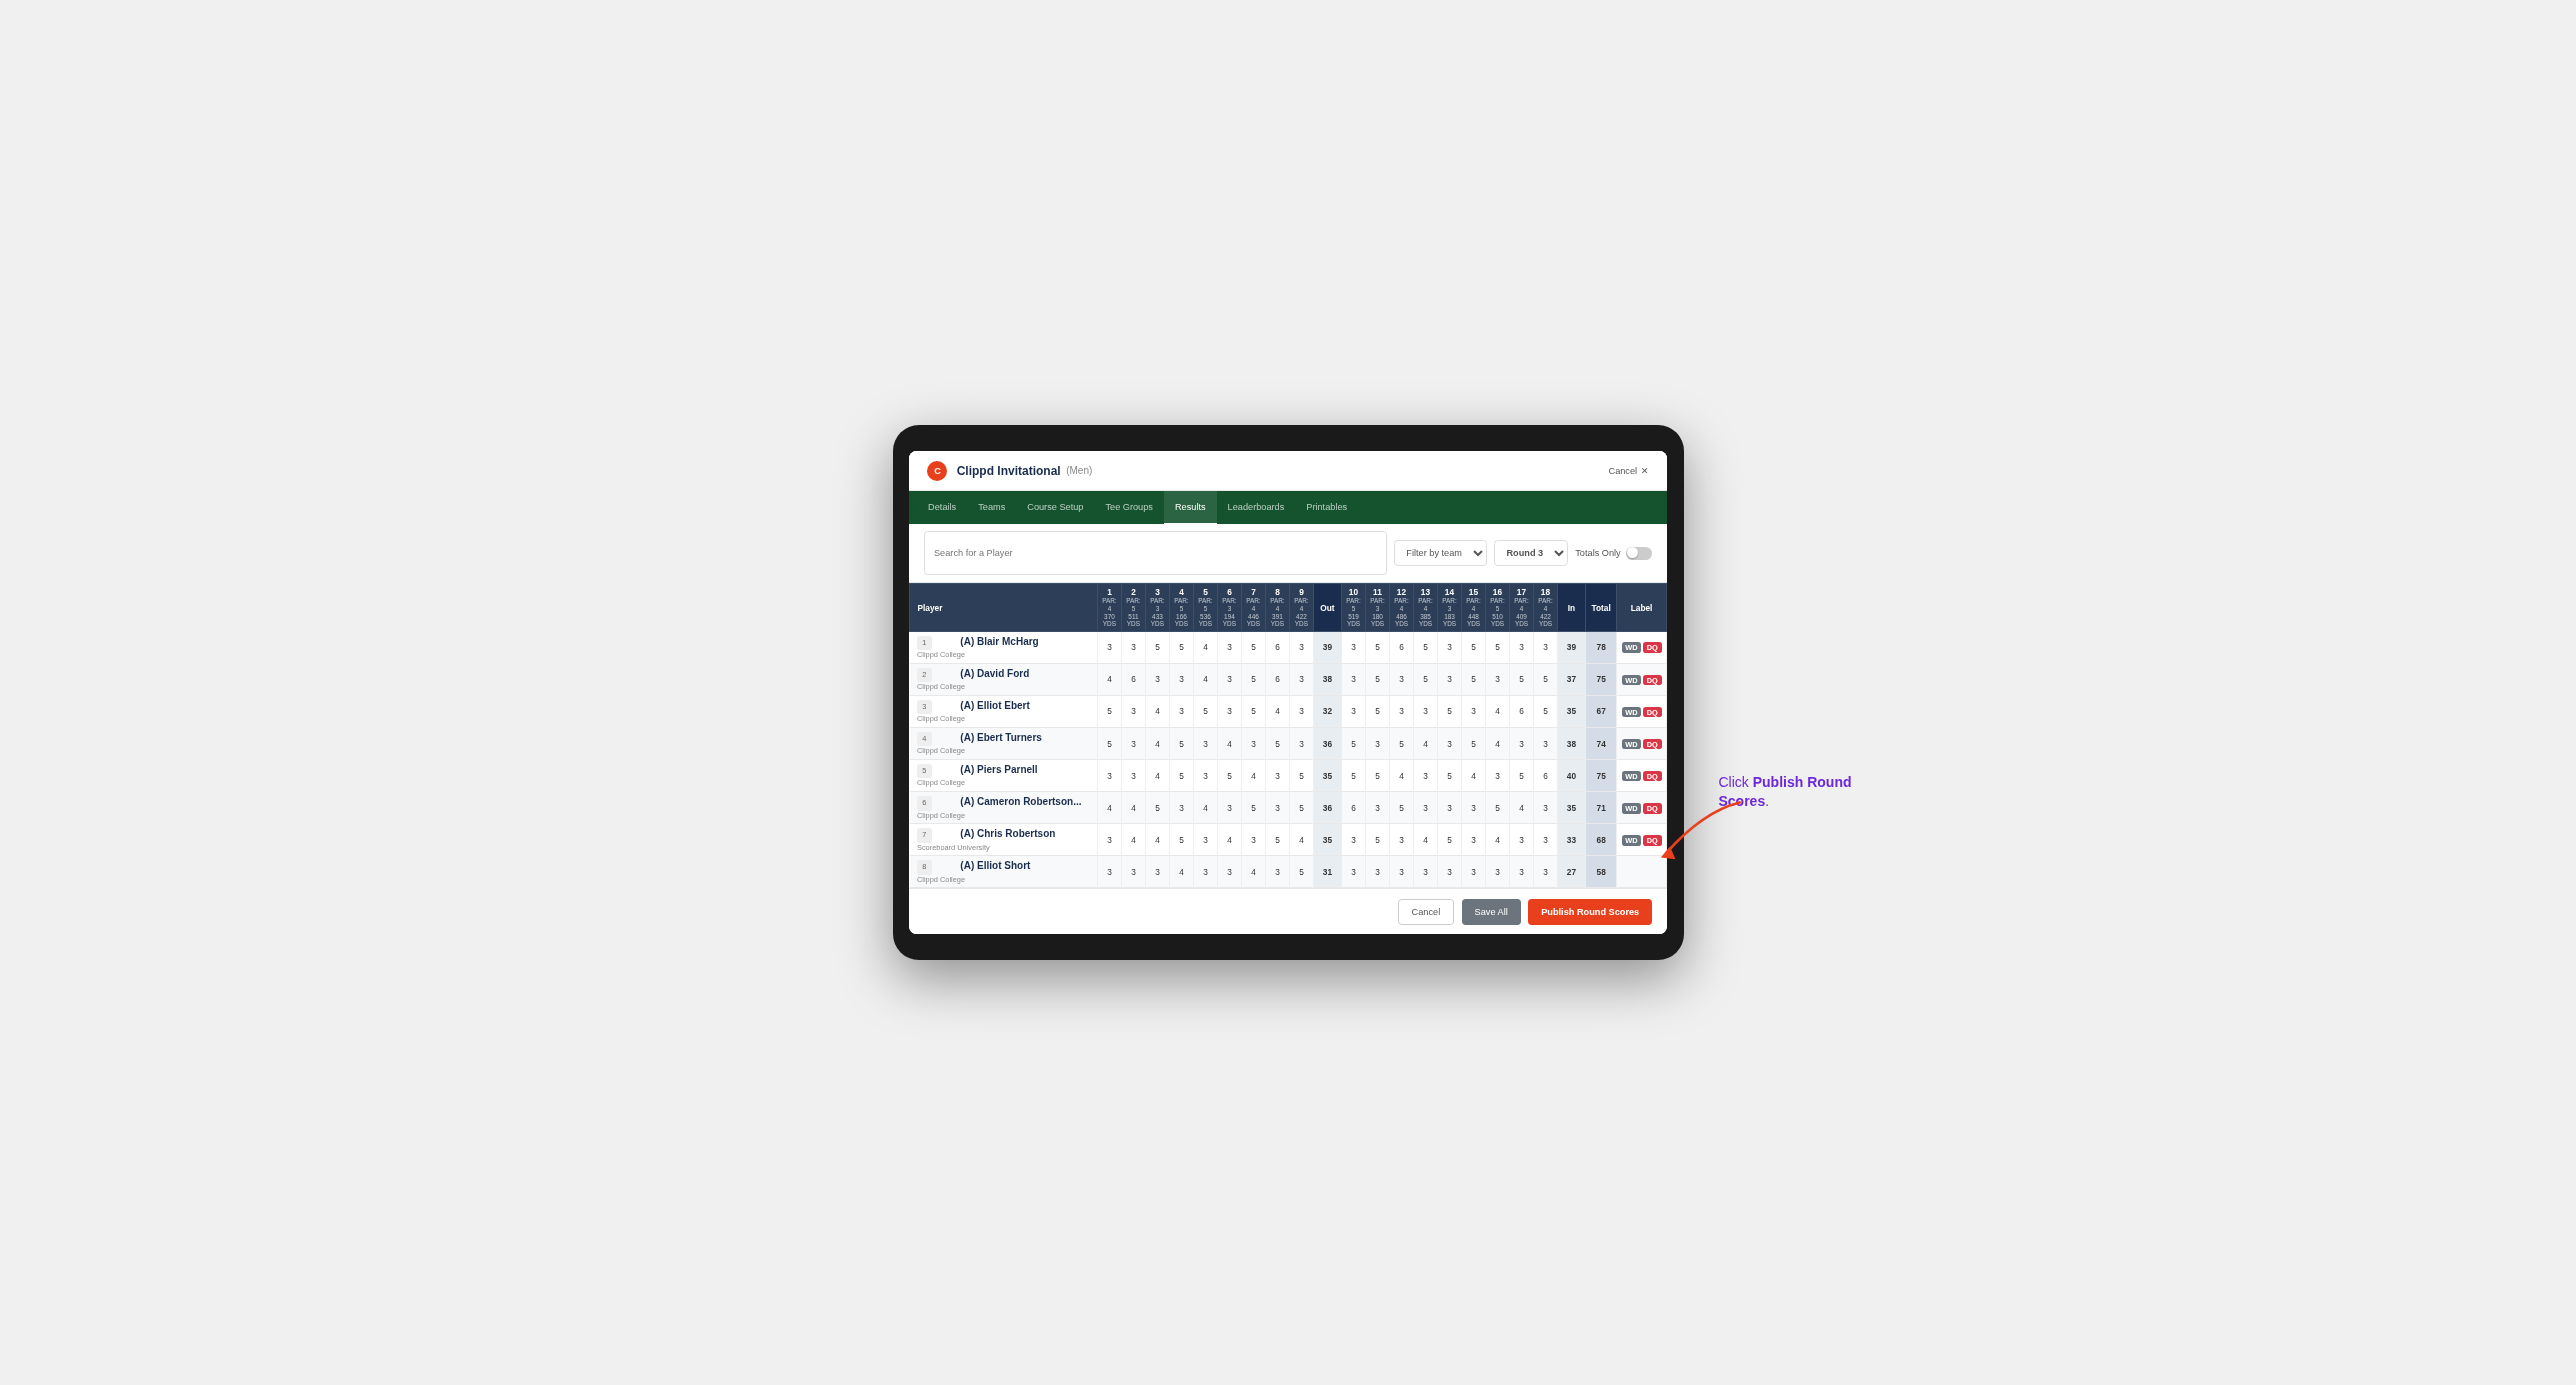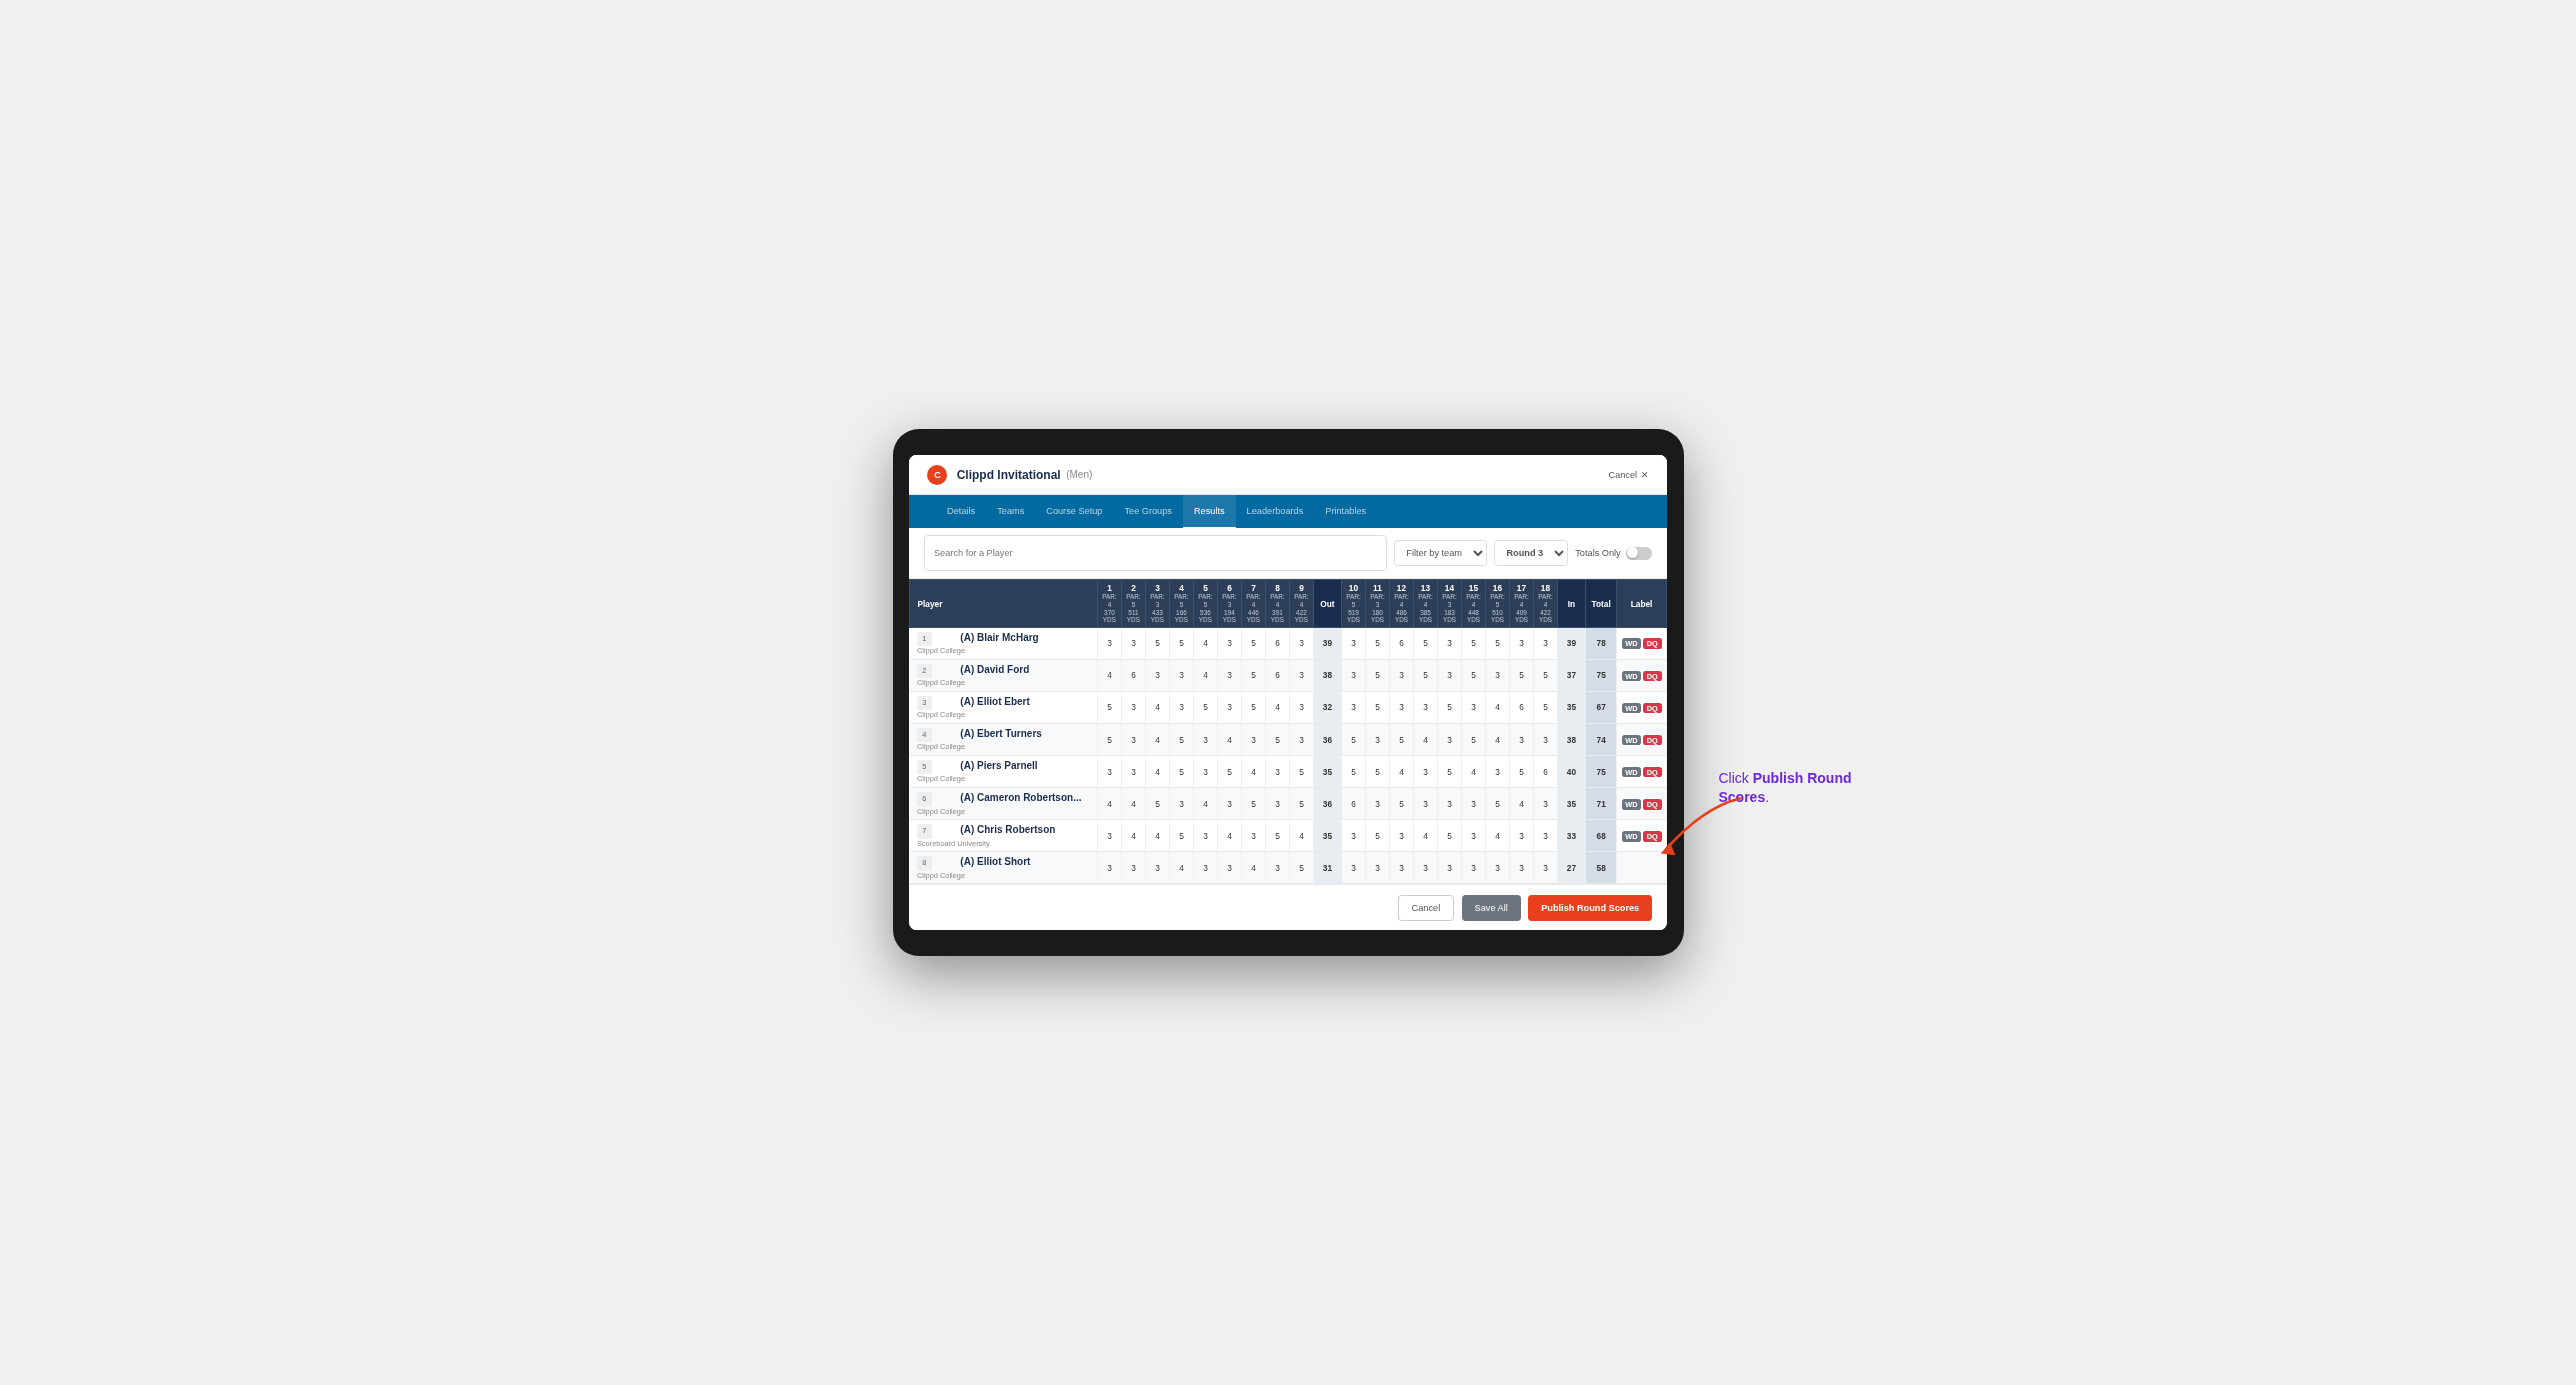--- a/index.html
+++ b/index.html
@@ -125,23 +125,23 @@
       font-size: 9.2px;
       color: #555;
       cursor: pointer;
       display: flex;
       align-items: center;
       gap: 3.7px;
     }
 
     
     .sub-nav {
-      background: #0369a1;
-      display: flex;
-      padding: 0 27px;
+      background: #14532d;
+      display: flex;
+      padding: 0 8px;
     }
     .sub-nav-tab {
       padding: 0 11px;
       height: 33px;
       display: flex;
       align-items: center;
       font-size: 9.2px;
       color: rgba(255,255,255,0.7);
       cursor: pointer;
       border-bottom: 1.8px solid transparent;
@@ -156,21 +156,21 @@
     .controls-bar {
       padding: 7.4px 14.7px;
       display: flex;
       align-items: center;
       gap: 7.4px;
       background: #fff;
       border-bottom: 0.9px solid #e8e8e8;
     }
     .search-input {
       flex: 1;
-      height: 36px;
+      height: 44px;
       border: 0.9px solid #ddd;
       border-radius: 3.7px;
       padding: 0 9.2px;
       font-size: 9.2px;
       color: #555;
     }
     .filter-select {
       height: 26px;
       border: 0.9px solid #ddd;
       border-radius: 3.7px;

